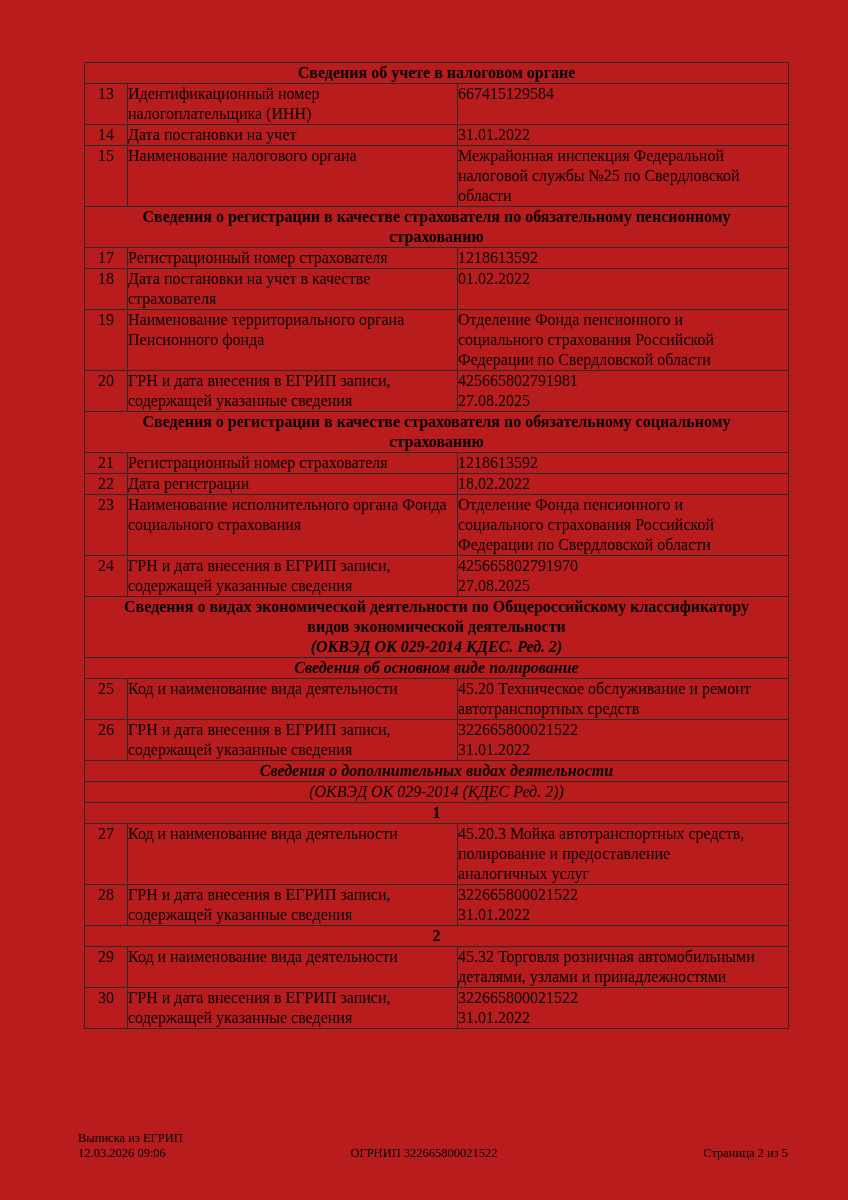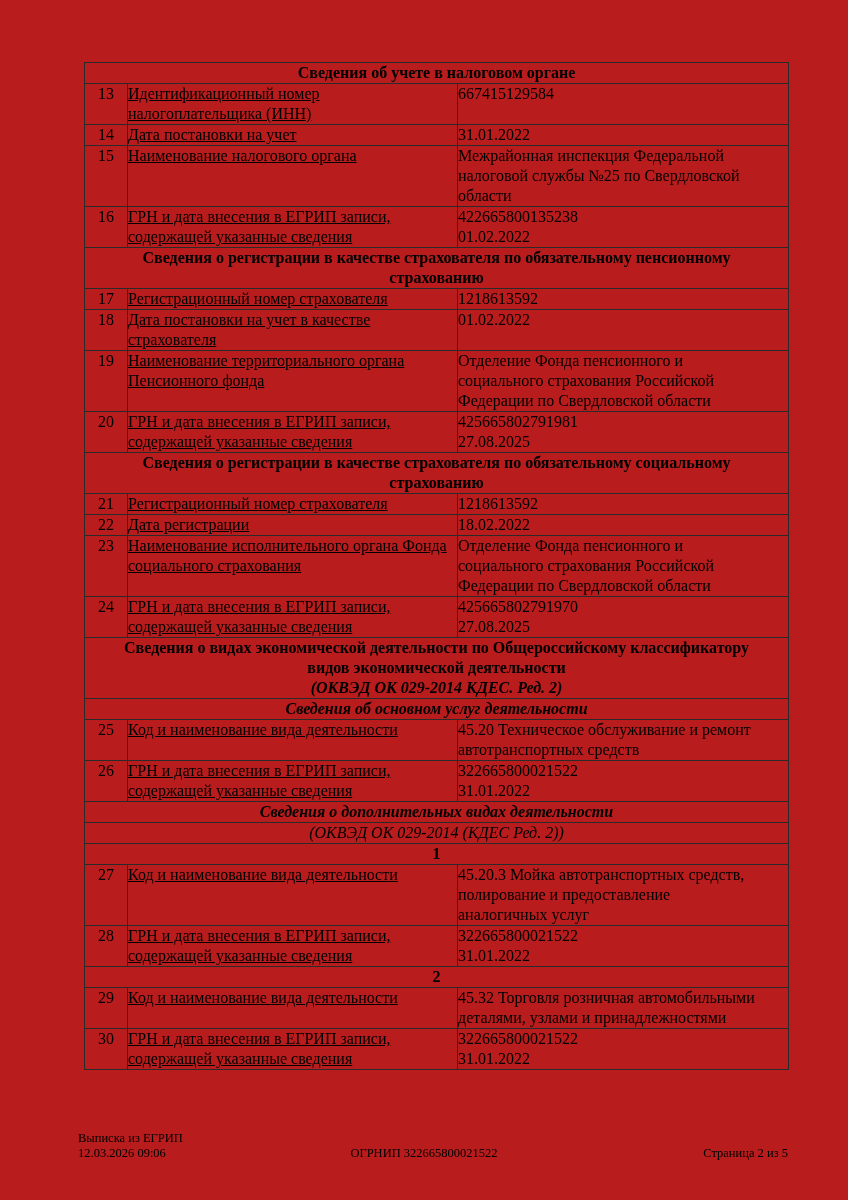--- a/index.html
+++ b/index.html
@@ -22,21 +22,21 @@
     table-layout: fixed;
   }
   table.egrip td {
     border: 1px solid #2a2a2a;
     vertical-align: top;
     font-size: 16px;
     line-height: 20px;
     padding: 0;
   }
   td.num { text-align: center; }
-  td.lbl { padding: 0 8px 0 5px; text-decoration: underline; }
+  td.lbl { padding: 0 8px 0 5px; }
   td.val { padding: 0 6px 0 5px; }
   td.hd  { text-align: center; font-weight: bold; padding: 0 4px; }
   td.hd.it { font-style: italic; font-weight: normal; }
   td.hd.bi { font-style: italic; }
   .line-bi { font-style: italic; }
   .footer-left {
     position: absolute;
     left: 78px;
     top: 1131px;
     font-size: 12.5px;
@@ -100,29 +100,20 @@
       <tr>
         <td class="num">15</td>
         <td class="lbl">Наименование налогового органа</td>
         <td class="val">
           <div>Межрайонная инспекция Федеральной</div>
           <div>налоговой службы №25 по Свердловской</div>
           <div>области</div>
         </td>
       </tr>
 
-      <tr>
-        <td class="num">16</td>
-        <td class="lbl">ГРН и дата внесения в ЕГРИП записи, содержащей указанные сведения</td>
-        <td class="val">
-          <div>422665800135238</div>
-          <div>01.02.2022</div>
-          <div></div>
-        </td>
-      </tr>
 
       <tr>
         <td colspan="3" class="hd">
           <div>Сведения о регистрации в качестве страхователя по обязательному пенсионному</div>
           <div>страхованию</div>
         </td>
       </tr>
 
       <tr>
         <td class="num">17</td>
@@ -214,21 +205,21 @@
       <tr>
         <td colspan="3" class="hd">
           <div>Сведения о видах экономической деятельности по Общероссийскому классификатору</div>
           <div>видов экономической деятельности</div>
           <div class="line-bi">(ОКВЭД ОК 029-2014 КДЕС. Ред. 2)</div>
         </td>
       </tr>
 
 
       <tr>
-        <td colspan="3" class="hd bi">Сведения об основном услуг деятельности</td>
+        <td colspan="3" class="hd bi">Сведения об основном виде полирование</td>
       </tr>
 
       <tr>
         <td class="num">25</td>
         <td class="lbl">Код и наименование вида деятельности</td>
         <td class="val">
           <div>45.20 Техническое обслуживание и ремонт</div>
           <div>автотранспортных средств</div>
           <div></div>
         </td>

